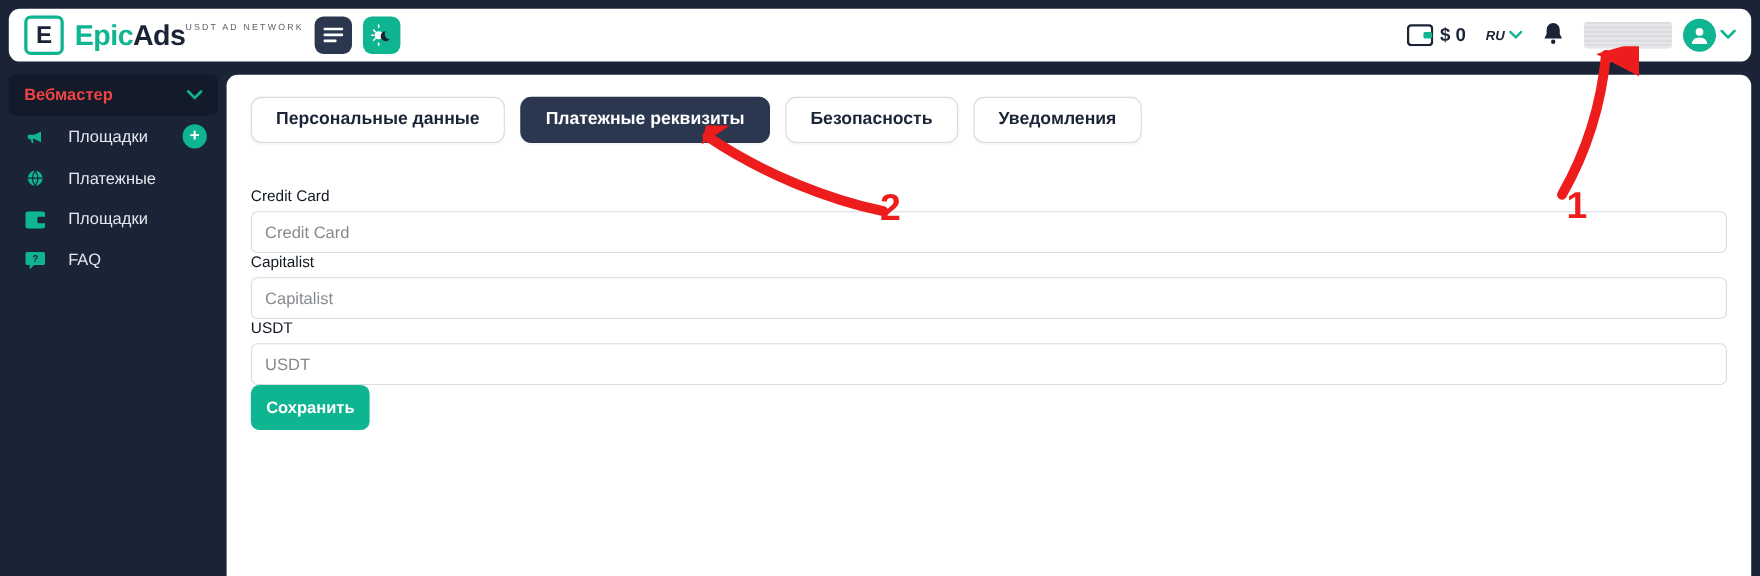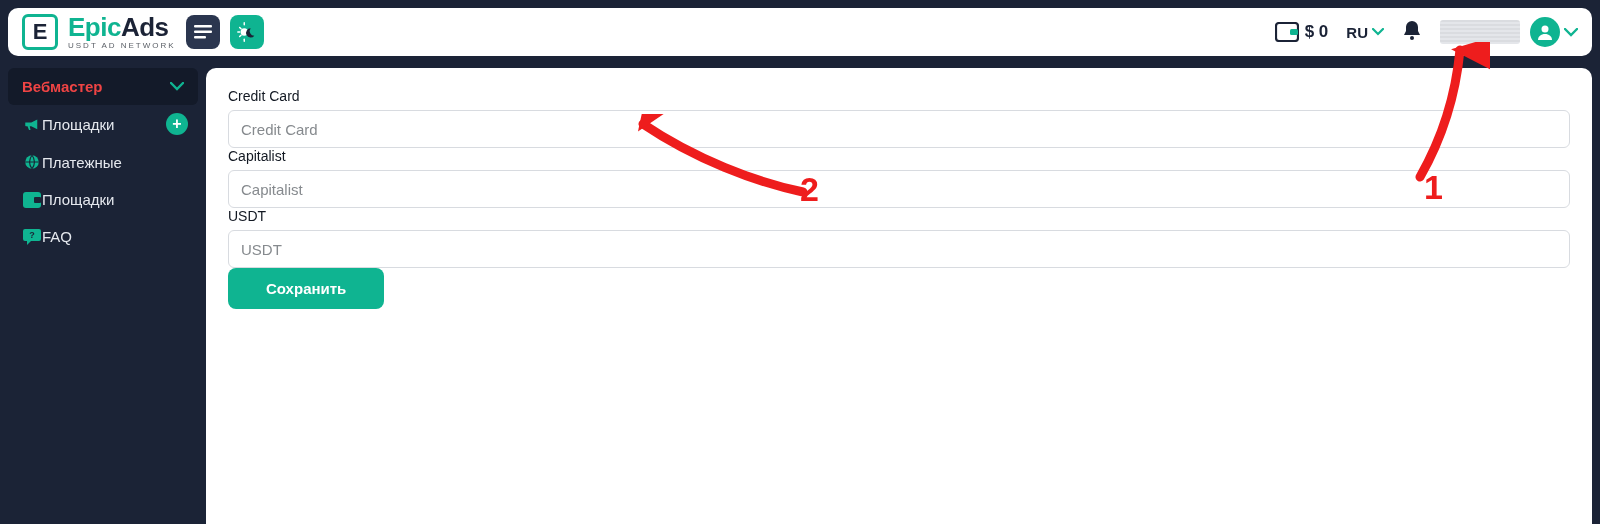--- a/index.html
+++ b/index.html
@@ -38,21 +38,21 @@
   .logo-wrap { display: flex; align-items: center; gap: 10px; }
   .logo-e {
     width: 36px; height: 36px;
     border: 3px solid var(--teal);
     border-radius: 6px;
     display: flex; align-items: center; justify-content: center;
     color: var(--dark);
     font-weight: 900;
     font-size: 22px;
   }
-  .logo-text { display: flex; flex-direction: column; line-height: 1; }
+  .logo-text { display: flex; flex-direction: row; line-height: 1; }
   .logo-text .brand { font-size: 26px; font-weight: 900; letter-spacing: -0.5px; }
   .brand .teal { color: var(--teal); }
   .brand .dark { color: var(--dark); }
   .logo-text .sub { font-size: 8px; letter-spacing: 2px; color: #5a5f66; margin-top: 2px; }
 
   .hdr-btn {
     width: 34px; height: 34px;
     border-radius: 8px;
     display: flex; align-items: center; justify-content: center;
     margin-left: 10px;
@@ -61,22 +61,22 @@
   .hdr-btn.menu { background: var(--dark2); color: #fff; }
   .hdr-btn.theme { background: var(--teal); color: #fff; }
 
   .spacer { flex: 1; }
 
   .wallet { display: flex; align-items: center; gap: 6px; font-weight: 800; font-size: 17px; color: var(--dark); }
   .wallet svg { display: block; }
 
   .lang {
     display: flex; align-items: center; gap: 4px;
-    font-weight: 800; font-size: 15px; color: var(--dark);
-    margin-left: 18px; cursor: pointer;
+    font-weight: 800; font-size: 12px; color: var(--dark);
+    margin-left: 18px; cursor: pointer; font-style: italic;
   }
 
   .bell { margin-left: 18px; color: var(--dark); cursor: pointer; }
 
   .user-placeholder {
     width: 80px; height: 24px;
     background: repeating-linear-gradient(0deg, #e4e6ea, #e4e6ea 2px, #dadce0 2px, #dadce0 4px);
     border-radius: 3px;
     margin-left: 18px;
   }
@@ -97,21 +97,21 @@
   }
   .sb-group {
     display: flex; align-items: center; justify-content: space-between;
     background: #131a29;
     border-radius: 6px;
     padding: 10px 14px;
     color: #ef4444; font-weight: 700; font-size: 15px;
     cursor: pointer;
   }
   .sb-item {
-    display: flex; align-items: center; gap: 0;
+    display: flex; align-items: center; gap: 20px;
     padding: 10px 14px;
     color: #e5e8ee; font-size: 15px;
     cursor: pointer;
     position: relative;
   }
   .sb-item .icon { color: var(--teal); width: 20px; display:flex; align-items:center; justify-content:center; }
   .sb-add {
     position: absolute; right: 10px;
     width: 22px; height: 22px; border-radius: 50%;
     background: var(--teal); color: #fff;
@@ -160,21 +160,21 @@
     color: var(--text);
     outline: none;
   }
   .field input::placeholder { color: var(--muted); }
 
   .save-btn {
     background: var(--teal);
     color: #fff;
     border: none;
     border-radius: 8px;
-    padding: 12px 38px;
+    padding: 12px 14px;
     font-size: 15px;
     font-weight: 600;
     cursor: pointer;
   }
 
   
   .anno { position: absolute; pointer-events: none; }
   .anno-num {
     position: absolute;
     color: var(--red);
@@ -299,20 +299,26 @@
       <svg width="18" height="16" viewBox="0 0 18 16">
           <path fill="#0fb491" d="M2 0h14a2 2 0 0 1 2 2v8a2 2 0 0 1-2 2H8l-4 4v-4H2a2 2 0 0 1-2-2V2a2 2 0 0 1 2-2z"></path>
           <text x="9" y="9" text-anchor="middle" font-size="9" font-weight="900" fill="#1b2336">?</text>
         </svg>
     </span>
     <span>FAQ</span>
   </div>
 </div>
 
 <div class="main">
+  <div class="tabs">
+    <div class="tab">Персональные данные</div>
+    <div class="tab active">Платежные реквизиты</div>
+    <div class="tab">Безопасность</div>
+    <div class="tab">Уведомления</div>
+  </div>
 
   <div class="field">
     <label>Credit Card</label>
     <input type="text" placeholder="Credit Card" style="">
   </div>
 
   <div class="field">
     <label>Capitalist</label>
     <input type="text" placeholder="Capitalist" style="">
   </div>

